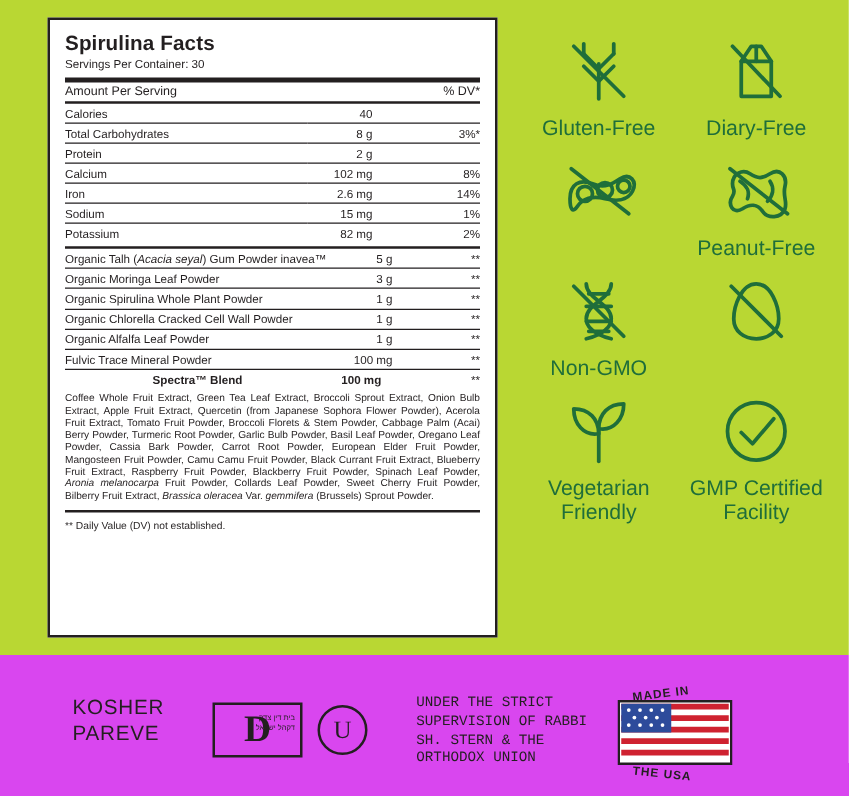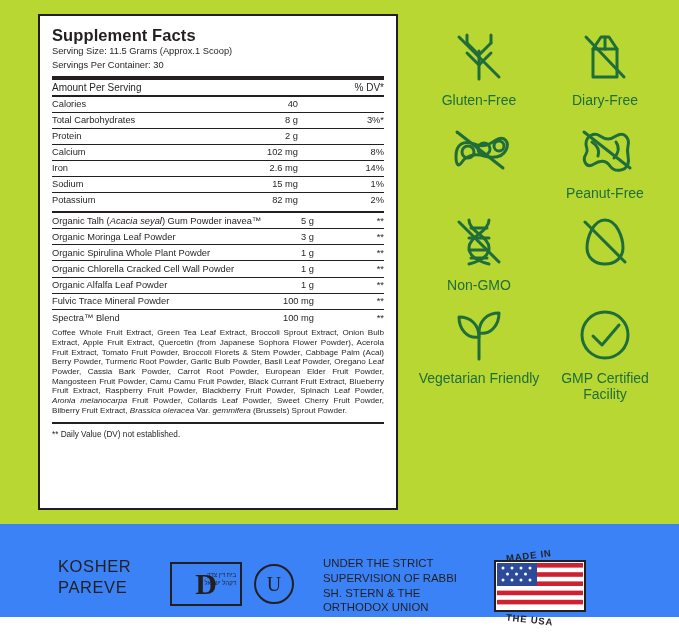--- a/index.html
+++ b/index.html
@@ -73,21 +73,21 @@
   .ing-table td {
     font-size: 9.3px;
     color: #231f20;
     padding: 2.6px 0;
     border-top: 1px solid #231f20;
     vertical-align: bottom;
   }
   .ing-table tr:first-child td { border-top: none; }
   .ing-amt { text-align: right; width: 76px; padding-right: 26px !important; }
   .ing-dv { text-align: right; width: 44px; }
-  .bold { font-weight: normal; }
+  .bold { font-weight: bold; text-align: center; }
   .ital { font-style: italic; }
 
   .blend-body {
     font-size: 8.1px;
     line-height: 1.2;
     color: #231f20;
     text-align: justify;
     padding-top: 3px;
   }
   .footnotes {
@@ -103,33 +103,33 @@
     left: 418px; top: 22px;
     width: 248px;
     display: grid;
     grid-template-columns: 1fr 1fr;
     row-gap: 6px;
     column-gap: 4px;
   }
   .icon-cell { text-align: center; }
   .icon-art { height: 70px; display: flex; align-items: center; justify-content: center; }
   .icon-label {
-    font-size: 14px;
+    font-size: 17px;
     color: #1f6e3a;
     font-weight: normal;
     line-height: 1.12;
     margin-top: 1px;
   }
 
   
   .bottom {
     position: absolute;
     left: 0; top: 524px;
-    width: 679px; height: 93px;
-    background: #3b82f6;
+    width: 679px; height: 113px;
+    background: #d946ef;
   }
   .bottom-inner {
     position: relative;
     width: 679px; height: 113px;
   }
   .kosher-text {
     position: absolute; left: 58px; top: 32px;
     font-size: 16.5px; color: #231f20; line-height: 1.25;
     letter-spacing: 0.6px;
   }
@@ -149,23 +149,24 @@
   }
   .badge-u {
     position: absolute; left: 254px; top: 40px;
     width: 40px; height: 40px; border-radius: 50%;
     border: 2px solid #231f20;
     display: flex; align-items: center; justify-content: center;
     font-size: 20px; color: #231f20;
     font-family: "Liberation Serif", serif;
   }
   .supervision {
-    position: absolute; left: 323px; top: 32px;
+    position: absolute; left: 333px; top: 32px;
     font-size: 11.4px; color: #231f20; line-height: 1.3;
     width: 150px;
+    font-family: Liberation Mono, monospace;
   }
   .usa-flag {
     position: absolute; left: 494px; top: 36px;
     width: 92px; height: 52px;
   }
   .made-top, .made-bot {
     position: absolute;
     font-size: 9.5px; font-weight: bold; color: #231f20;
     letter-spacing: 0.8px;
   }
@@ -175,22 +176,21 @@
   svg { display: block; }
 </style>
 </head>
 <body>
 
 <div class="page">
 
   <div class="green-panel"></div>
 
   <div class="sf-card">
-    <div class="sf-title">Supplement Facts</div>
-    <div class="sf-sub">Serving Size: 11.5 Grams (Approx.1 Scoop)</div>
+    <div class="sf-title">Spirulina Facts</div>
     <div class="sf-sub">Servings Per Container: 30</div>
 
     <div class="rule-thick"></div>
 
     <div class="amount-row">
       <span>Amount Per Serving</span>
       <span>% DV*</span>
     </div>
 
     <div class="rule-med"></div>

